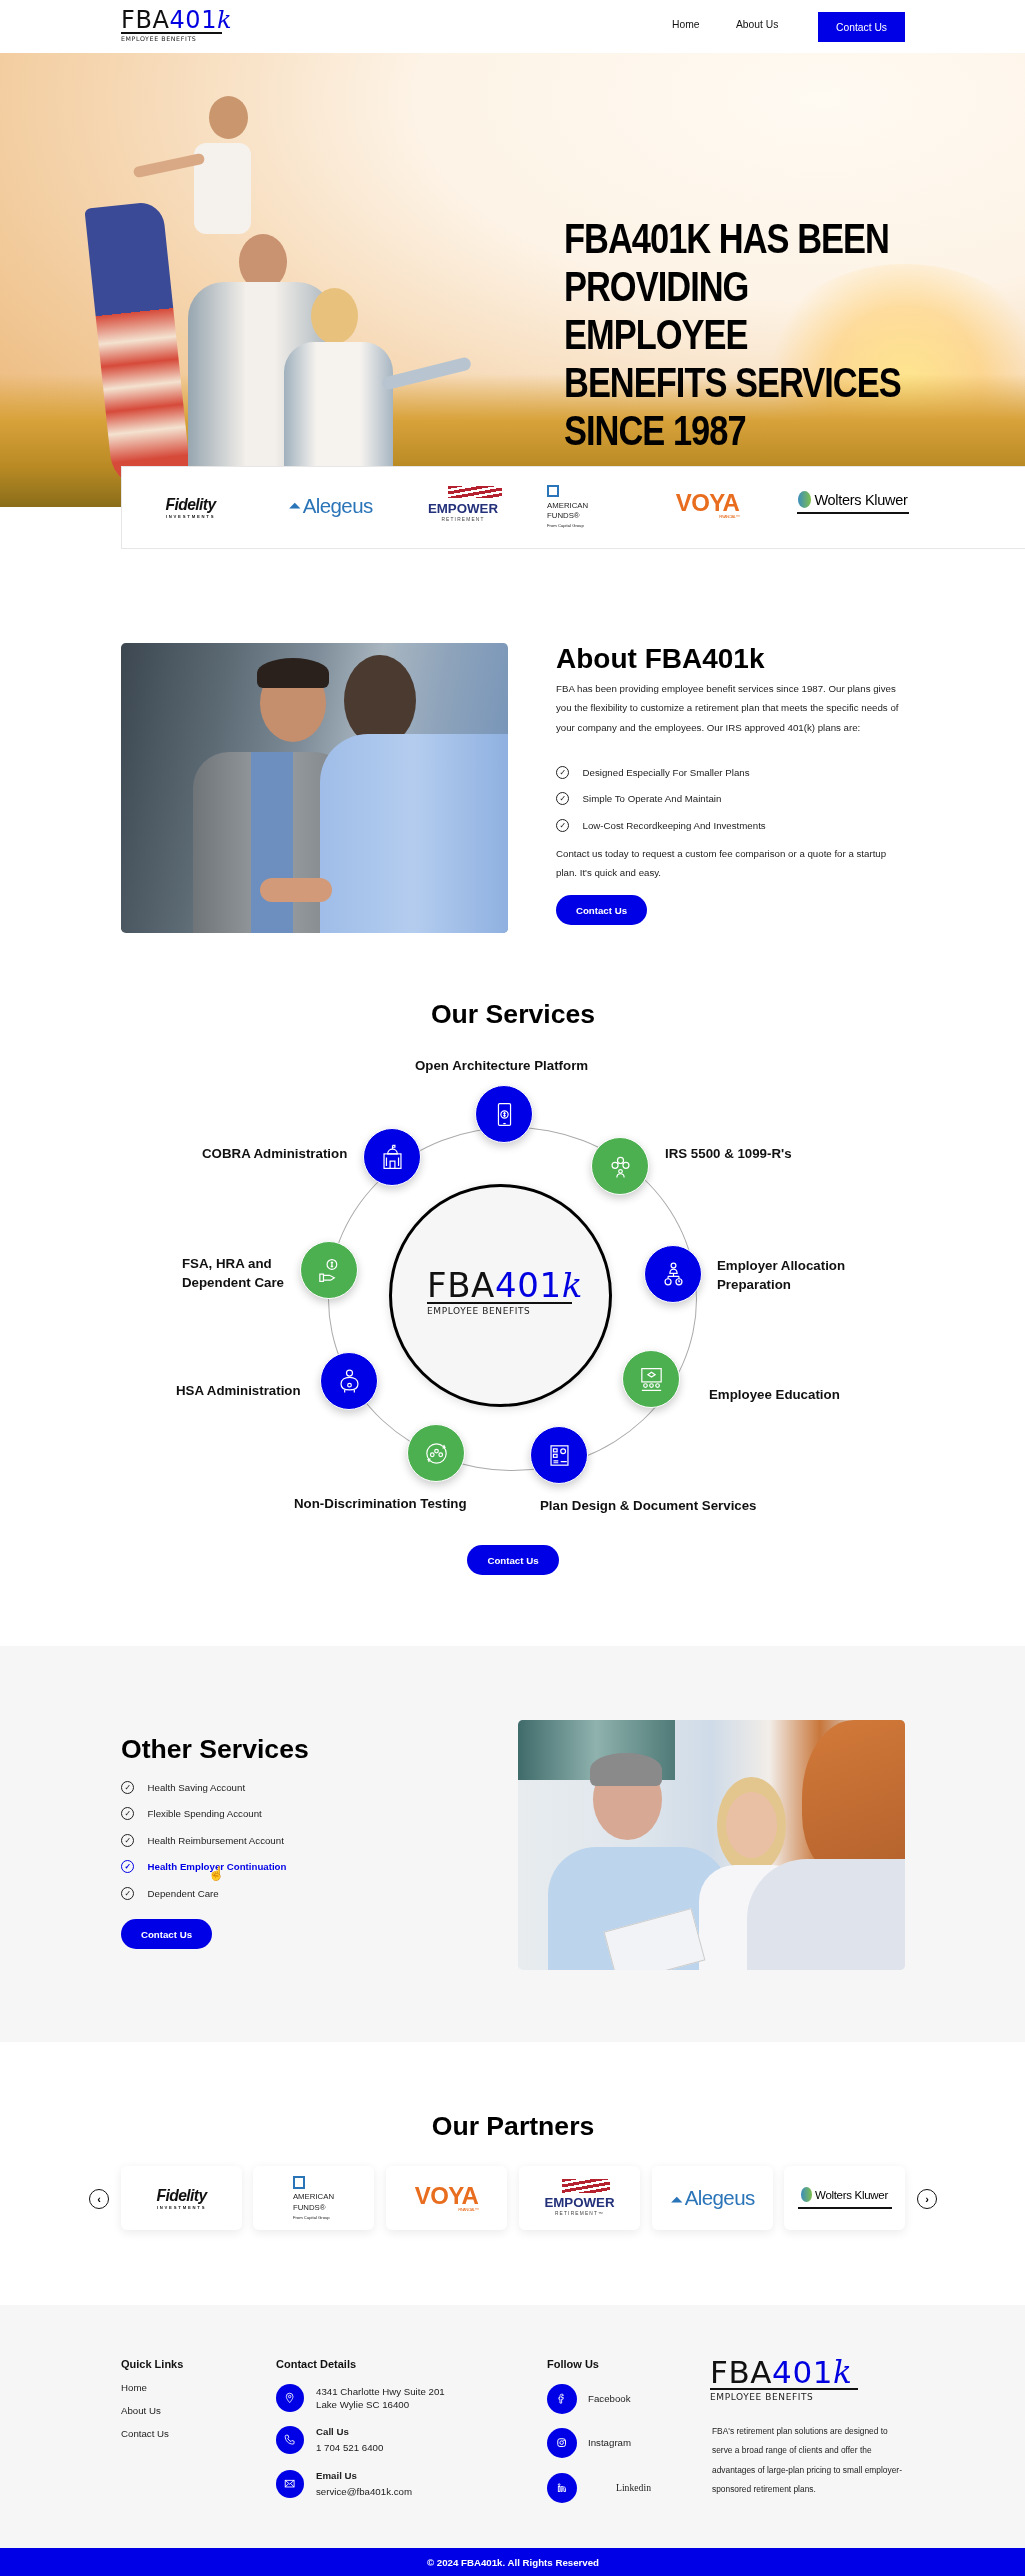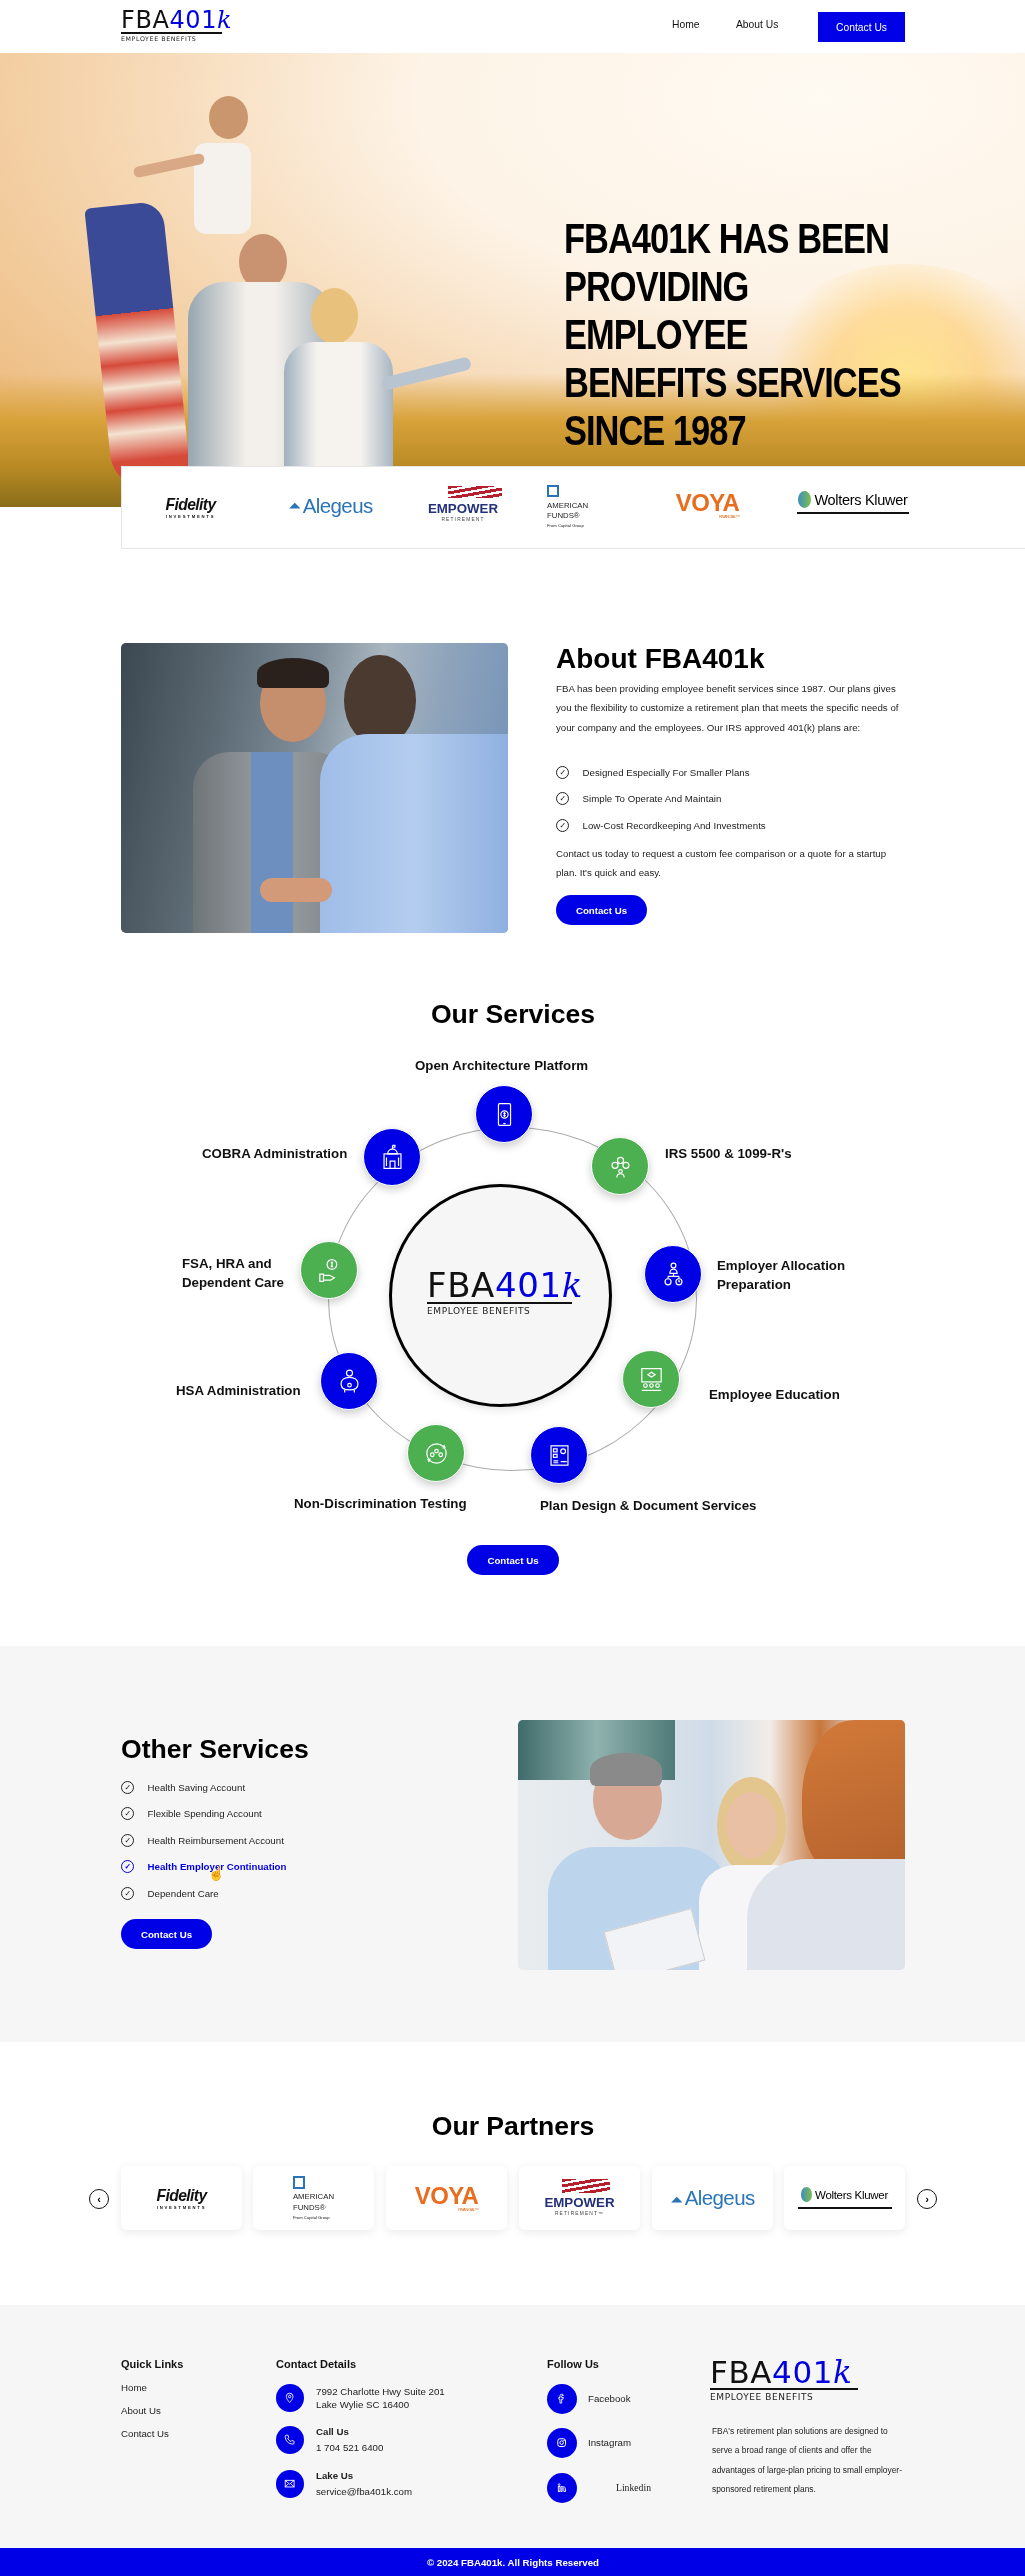--- a/index.html
+++ b/index.html
@@ -378,40 +378,40 @@
 <a class="f-link" style="left:121px; top:2428px;">Contact Us</a>
 
 <h4 class="f-head" style="left:276px; top:2358px;">Contact Details</h4>
 <div class="f-icon" style="left:276px; top:2384px;">
   <svg viewBox="0 0 24 24" fill="none" stroke="#fff" stroke-width="1.6">
       <path d="M12 21s-6-6.5-6-11a6 6 0 0 1 12 0c0 4.5-6 11-6 11z"></path>
       <circle cx="12" cy="10" r="2.2"></circle>
     </svg>
 </div>
 <div class="f-text" style="left:316px; top:2385px;">
-  <span style="display:block;">7992 Charlotte Hwy Suite 201</span>
+  <span style="display:block;">4341 Charlotte Hwy Suite 201</span>
   <span style="display:block;">Lake Wylie SC 16400</span>
 </div>
 <div class="f-icon" style="left:276px; top:2426px;">
   <svg viewBox="0 0 24 24" fill="none" stroke="#fff" stroke-width="1.6">
       <path d="M6 4l3 0 1.5 4-2 1.5a11 11 0 0 0 6 6l1.5-2 4 1.5v3a2 2 0 0 1-2 2C10 20 4 14 4 6a2 2 0 0 1 2-2z"></path>
     </svg>
 </div>
 <div class="f-text" style="left:316px; top:2425px;">
   <b style="display:block;">Call Us</b>
   <a style="display:block; margin-top:2.4px;">1 704 521 6400</a>
 </div>
 <div class="f-icon" style="left:276px; top:2470px;">
   <svg viewBox="0 0 24 24" fill="none" stroke="#fff" stroke-width="1.6">
       <rect x="4" y="6" width="16" height="12"></rect>
       <path d="M4 6l8 7 8-7M4 18l6-6M20 18l-6-6"></path>
     </svg>
 </div>
 <div class="f-text" style="left:316px; top:2469px;">
-  <b style="display:block;">Lake Us</b>
+  <b style="display:block;">Email Us</b>
   <a style="display:block; margin-top:2.4px;">service@fba401k.com</a>
 </div>
 
 <h4 class="f-head" style="left:547px; top:2358px;">Follow Us</h4>
 <a class="f-icon" style="left:547px; top:2384px; width:30px; height:30px;">
   <svg viewBox="0 0 24 24" fill="none" stroke="#fff" stroke-width="1.6">
       <path d="M14 4h-2a3 3 0 0 0-3 3v3H7v3h2v7h3v-7h2.5l.5-3h-3V7.5a1 1 0 0 1 1-1h2z"></path>
     </svg>
 </a>
 <a class="f-link" style="left:588px; top:2393px;">Facebook</a>

